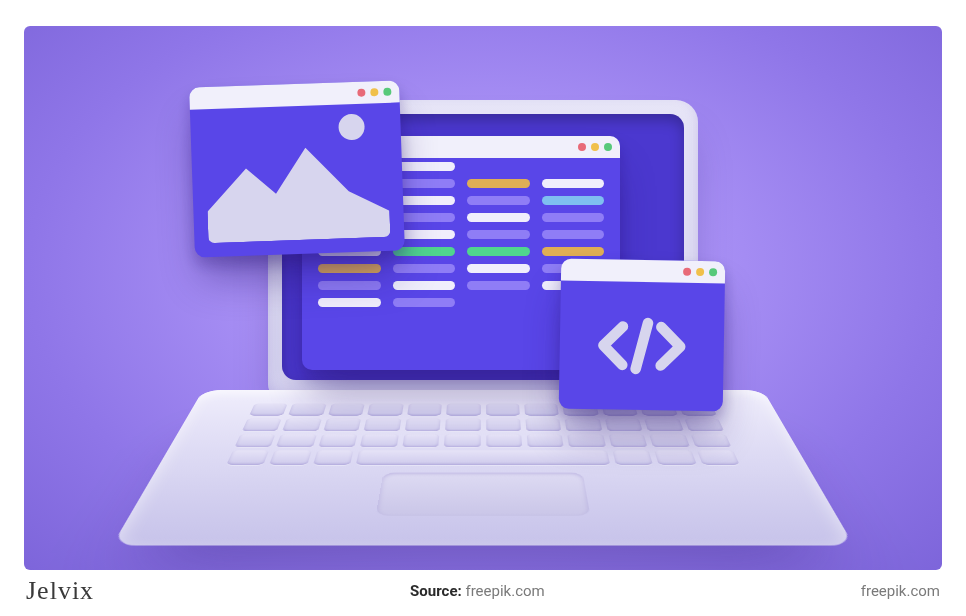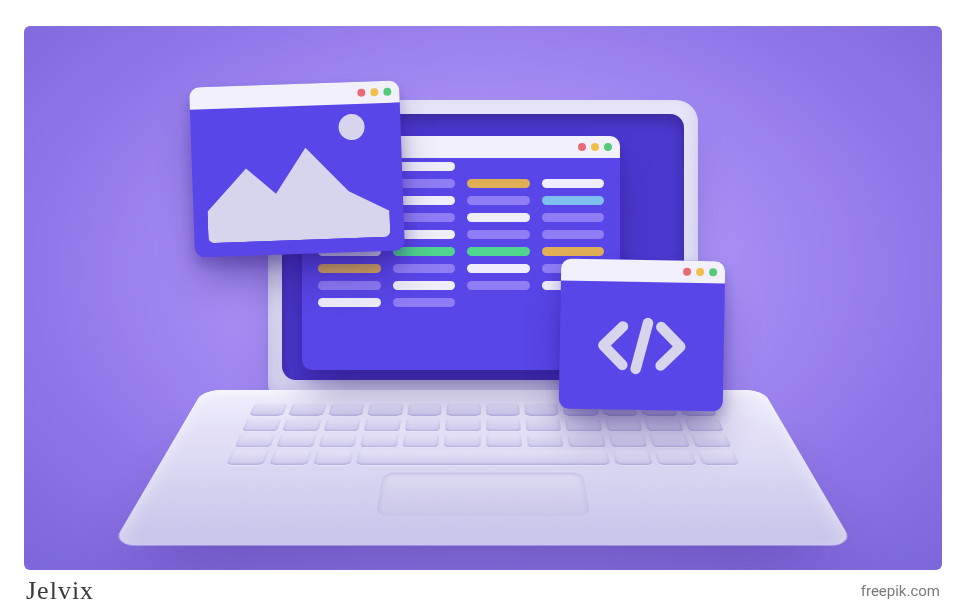--- a/index.html
+++ b/index.html
@@ -237,15 +237,19 @@
           <path d="M30 10 L10 30 L30 50" fill="none" stroke="#d7d5ee" stroke-width="11" stroke-linecap="round" stroke-linejoin="round"></path>
           <path d="M70 10 L90 30 L70 50" fill="none" stroke="#d7d5ee" stroke-width="11" stroke-linecap="round" stroke-linejoin="round"></path>
           <path d="M56 6 L44 54" fill="none" stroke="#d7d5ee" stroke-width="11" stroke-linecap="round"></path>
         </svg>
       </div>
     </div>
   </div>
 
   <div class="footer">
     <div class="brand">Jelvix</div>
+    <div class="source">
+      <b>Source:</b>
+      <span>freepik.com</span>
+    </div>
     <div class="site">freepik.com</div>
   </div>
 </div>
 
 </body></html>

